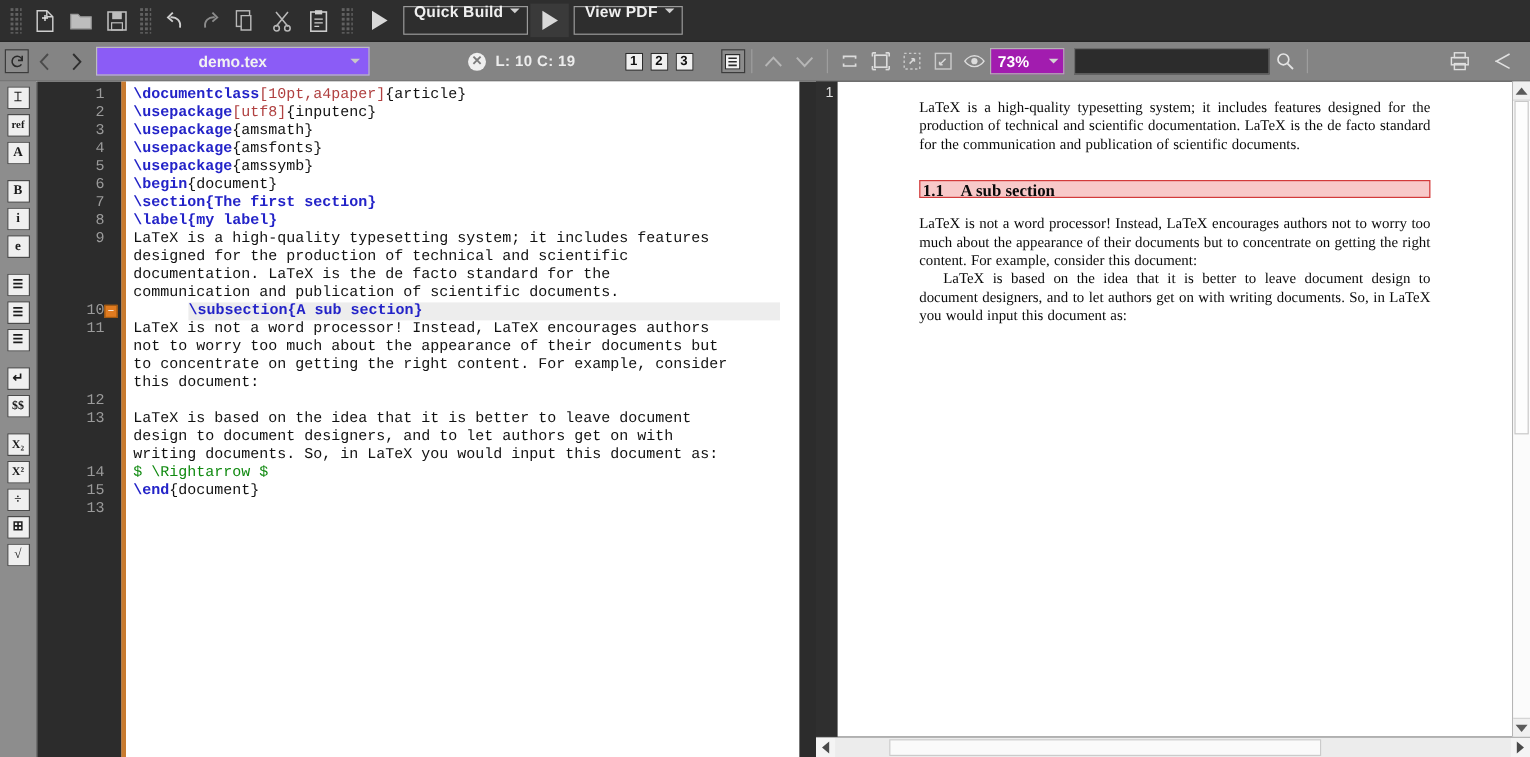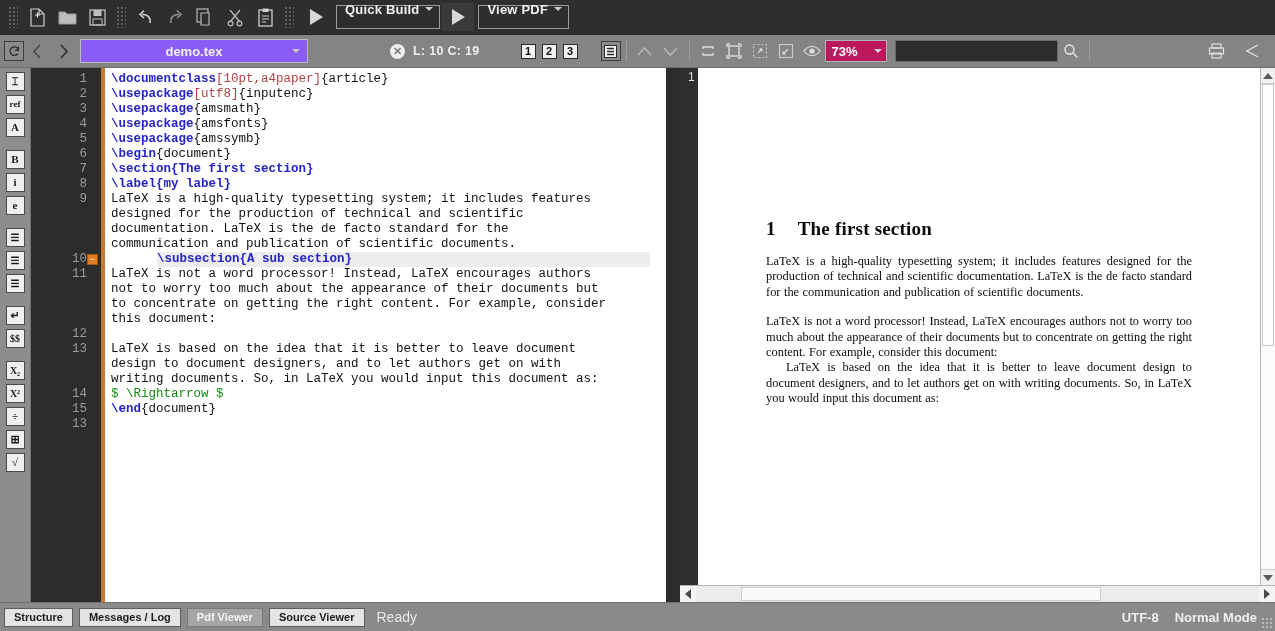--- a/index.html
+++ b/index.html
@@ -55,21 +55,21 @@
   }
   .filecombo .fcaret { position:absolute; right:7px; width:0;height:0;
     border-left:4px solid transparent;border-right:4px solid transparent;border-top:4px solid #c8c8c8; }
   .posinfo { color:#ededed; font-size:12.5px; font-weight:bold; letter-spacing:.3px; }
   .xcircle { width:15px;height:15px;border-radius:50%;background:#efefef;color:#7b7b7b;
     display:flex;align-items:center;justify-content:center;font-size:11px;font-weight:bold;
     line-height:1; }
   .numbox { width:15px;height:15px;border:1px solid #2b2b2b;background:#f0f0f0;color:#111;
     font-size:11px;font-weight:bold;display:flex;align-items:center;justify-content:center;
     margin:0 3px; }
-  .zoombox { height:22px; min-width:62px; border:1px solid #b4b4b4; background:#be185d;
+  .zoombox { height:22px; min-width:62px; border:1px solid #b4b4b4; background:#a21caf;
     display:flex;align-items:center;padding:0 4px 0 6px; color:#fff; font-weight:bold;
     font-size:13px; position:relative; }
   .zoombox .zcaret { margin-left:auto; width:0;height:0;border-left:4px solid transparent;
     border-right:4px solid transparent;border-top:4px solid #d4d4d4; }
   .searchfield { width:163px;height:22px;background:#2c2c2c;border:1px solid #6a6a6a; }
   .vsep2 { width:1px;height:20px;background:#9e9e9e;margin:0 5px; }
 
   
   .main { flex:1; display:flex; min-height:0; }
 
@@ -419,24 +419,26 @@
       <div class="codearea" id="code"><div class="row"><span class="kw">\documentclass</span><span class="pkg">[10pt,a4paper]</span><span class="brace">{article}</span></div><div class="row"><span class="kw">\usepackage</span><span class="pkg">[utf8]</span><span class="brace">{inputenc}</span></div><div class="row"><span class="kw">\usepackage</span><span class="brace">{amsmath}</span></div><div class="row"><span class="kw">\usepackage</span><span class="brace">{amsfonts}</span></div><div class="row"><span class="kw">\usepackage</span><span class="brace">{amssymb}</span></div><div class="row"><span class="kw">\begin</span><span class="brace">{document}</span></div><div class="row"><span class="sect">\section{The first section}</span></div><div class="row"><span class="sect">\label{my label}</span></div><div class="row"><span class="plain">LaTeX is a high-quality typesetting system; it includes features</span></div><div class="row"><span class="plain">designed for the production of technical and scientific</span></div><div class="row"><span class="plain">documentation. LaTeX is the de facto standard for the</span></div><div class="row"><span class="plain">communication and publication of scientific documents.</span></div><div class="row hl"><span class="sect">\subsection{A sub section}</span></div><div class="row"><span class="plain">LaTeX is not a word processor! Instead, LaTeX encourages authors</span></div><div class="row"><span class="plain">not to worry too much about the appearance of their documents but</span></div><div class="row"><span class="plain">to concentrate on getting the right content. For example, consider</span></div><div class="row"><span class="plain">this document:</span></div><div class="row">&nbsp;</div><div class="row"><span class="plain">LaTeX is based on the idea that it is better to leave document</span></div><div class="row"><span class="plain">design to document designers, and to let authors get on with</span></div><div class="row"><span class="plain">writing documents. So, in LaTeX you would input this document as:</span></div><div class="row"><span class="math">$ \Rightarrow $</span></div><div class="row"><span class="kw">\end</span><span class="brace">{document}</span></div><div class="row">&nbsp;</div></div>
       <div class="editor-vscroll"></div>
     </div>
 
     <div class="pdfpanel">
       <div class="pagebadge">1</div>
       <div style="display:flex;flex:1;min-height:0;">
         <div class="pdfviewport">
           <div class="pdfpage">
             <div class="pdfdoc">
-              <div class="h1">
-                <span class="num">1</span><span>The first section</span>
+              <p>LaTeX is a high-quality typesetting system; it includes features designed for the production of technical and scientific documentation. LaTeX is the de facto standard for the communication and publication of scientific documents.</p>
+              <div class="h2wrap">
+                <div class="h2">
+                  <span class="num">1.1</span><span>A sub section</span>
+                </div>
               </div>
-              <p>LaTeX is a high-quality typesetting system; it includes features designed for the production of technical and scientific documentation. LaTeX is the de facto standard for the communication and publication of scientific documents.</p>
               <p>LaTeX is not a word processor! Instead, LaTeX encourages authors not to worry too much about the appearance of their documents but to concentrate on getting the right content. For example, consider this document:</p>
               <p class="tight">LaTeX is based on the idea that it is better to leave document design to document designers, and to let authors get on with writing documents. So, in LaTeX you would input this document as:</p>
             </div>
           </div>
         </div>
         <div class="vscroll">
           <div class="arr">
               <div class="arrup"></div>
             </div>
           <div class="track">
@@ -454,27 +456,13 @@
         <div class="htrack">
           <div class="hthumb"></div>
         </div>
         <div class="arr">
             <div class="arrr"></div>
           </div>
       </div>
     </div>
   </div>
 
-  <div class="statusbar">
-    <div id="sbtns" style="display:flex;align-items:center;">
-        <div class="sbtn">Structure</div>
-        <div class="sbtn">Messages / Log</div>
-        <div class="sbtn active">Pdf Viewer</div>
-        <div class="sbtn">Source Viewer</div>
-      </div>
-    <div class="ready">Ready</div>
-    <div class="sbright">
-      <span>UTF-8</span>
-      <span>Normal Mode</span>
-    </div>
-    <div class="resizegrip"></div>
-  </div>
 </div>
 
 </body></html>

